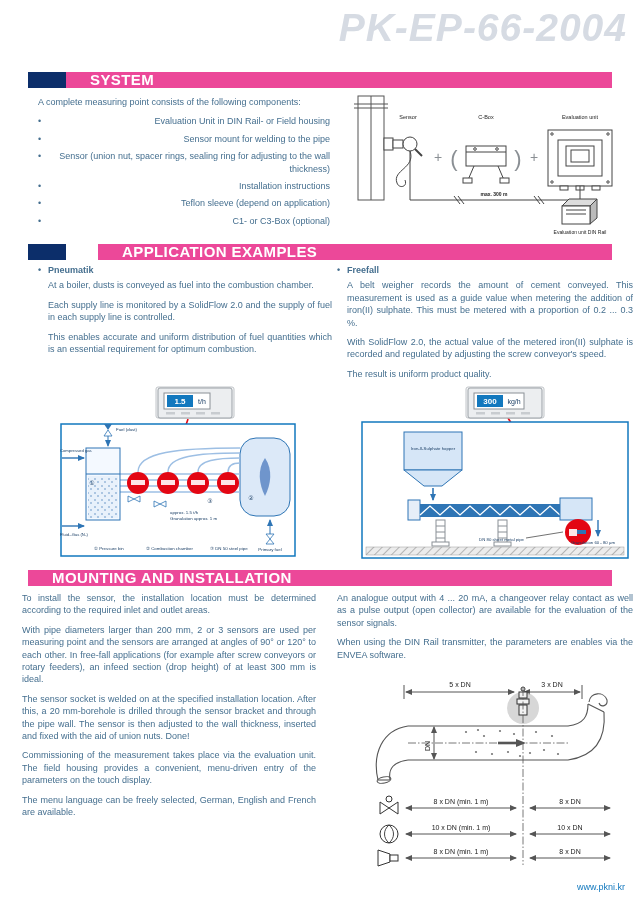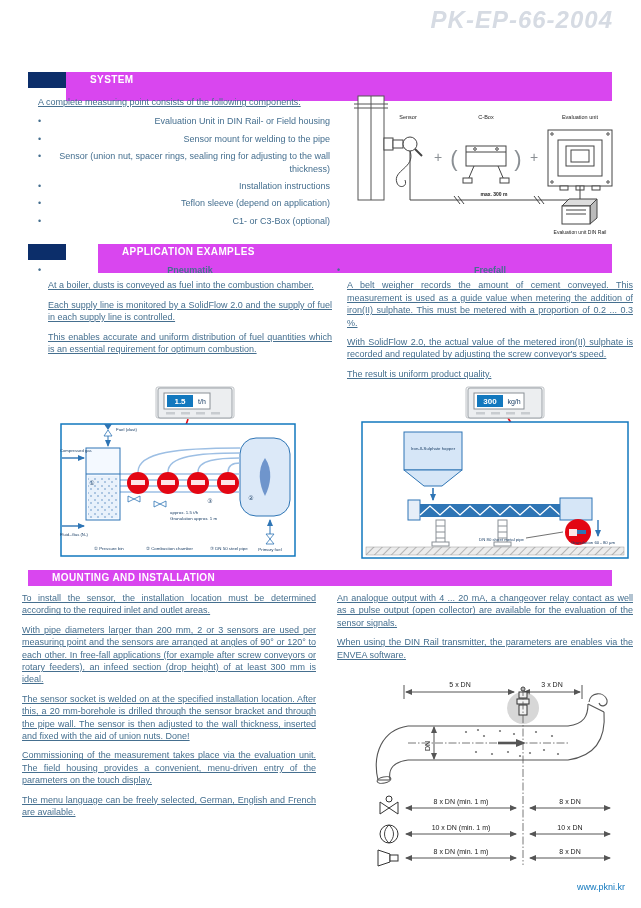--- a/index.html
+++ b/index.html
@@ -1,30 +1,30 @@
 <!DOCTYPE html>
 <html><head>
 <meta charset="utf-8">
 <style>
   html,body{margin:0;padding:0;background:#fff;}
   .page{position:relative;width:641px;height:908px;background:#ffffff;overflow:hidden;
         font-family:"Liberation Sans",sans-serif;color:#456f8f;}
-  .watermark{position:absolute;top:6px;right:28px;font-size:24px;font-weight:bold;
+  .watermark{position:absolute;top:6px;right:14px;font-size:39px;font-weight:bold;
         font-style:italic;color:#d6dbe3;letter-spacing:1px;}
   .section-bar{position:absolute;left:28px;width:584px;height:16px;display:flex;}
   .bar-block{width:38px;height:16px;background:#0c2e6a;}
-  .bar-label{flex:1;height:29px;background:#d946ef;color:#fff;font-size:10px;
+  .bar-label{flex:1;height:16px;background:#ec4899;color:#fff;font-size:15px;
         font-weight:bold;line-height:16px;padding-left:24px;letter-spacing:.4px;}
   .col{position:absolute;font-size:9px;line-height:1.38;text-align:justify;}
-  .col p{margin:0 0 7px 0;text-decoration:underline;}
+  .col p{margin:0 0 7px 0;}
   .intro{margin:0 0 6px 0;}
   .bullets{margin:0;padding:0;list-style:none;text-align:right;}
   .bullets li{position:relative;padding-left:11px;margin-bottom:5px;}
   .bullets li::before{content:"•";position:absolute;left:0;top:0;}
-  .app-head{position:relative;padding-left:10px;font-weight:bold;margin:0 0 3px 0;text-align:center;}
+  .app-head{position:relative;padding-left:10px;font-weight:bold;margin:0 0 3px 0;text-align:left;}
   .app-head::before{content:"•";position:absolute;left:0;top:0;}
   .app-body{padding-left:10px;}
   .footer-link{position:absolute;top:882px;right:16px;font-size:9px;font-weight:normal;
         color:#1278be;text-decoration:none;}
   svg{position:absolute;overflow:visible;}
   svg text{font-family:"Liberation Sans",sans-serif;}
   .dlbl{fill:#1b3f66;}
   .glbl{fill:#222;}
 </style>
 </head>

